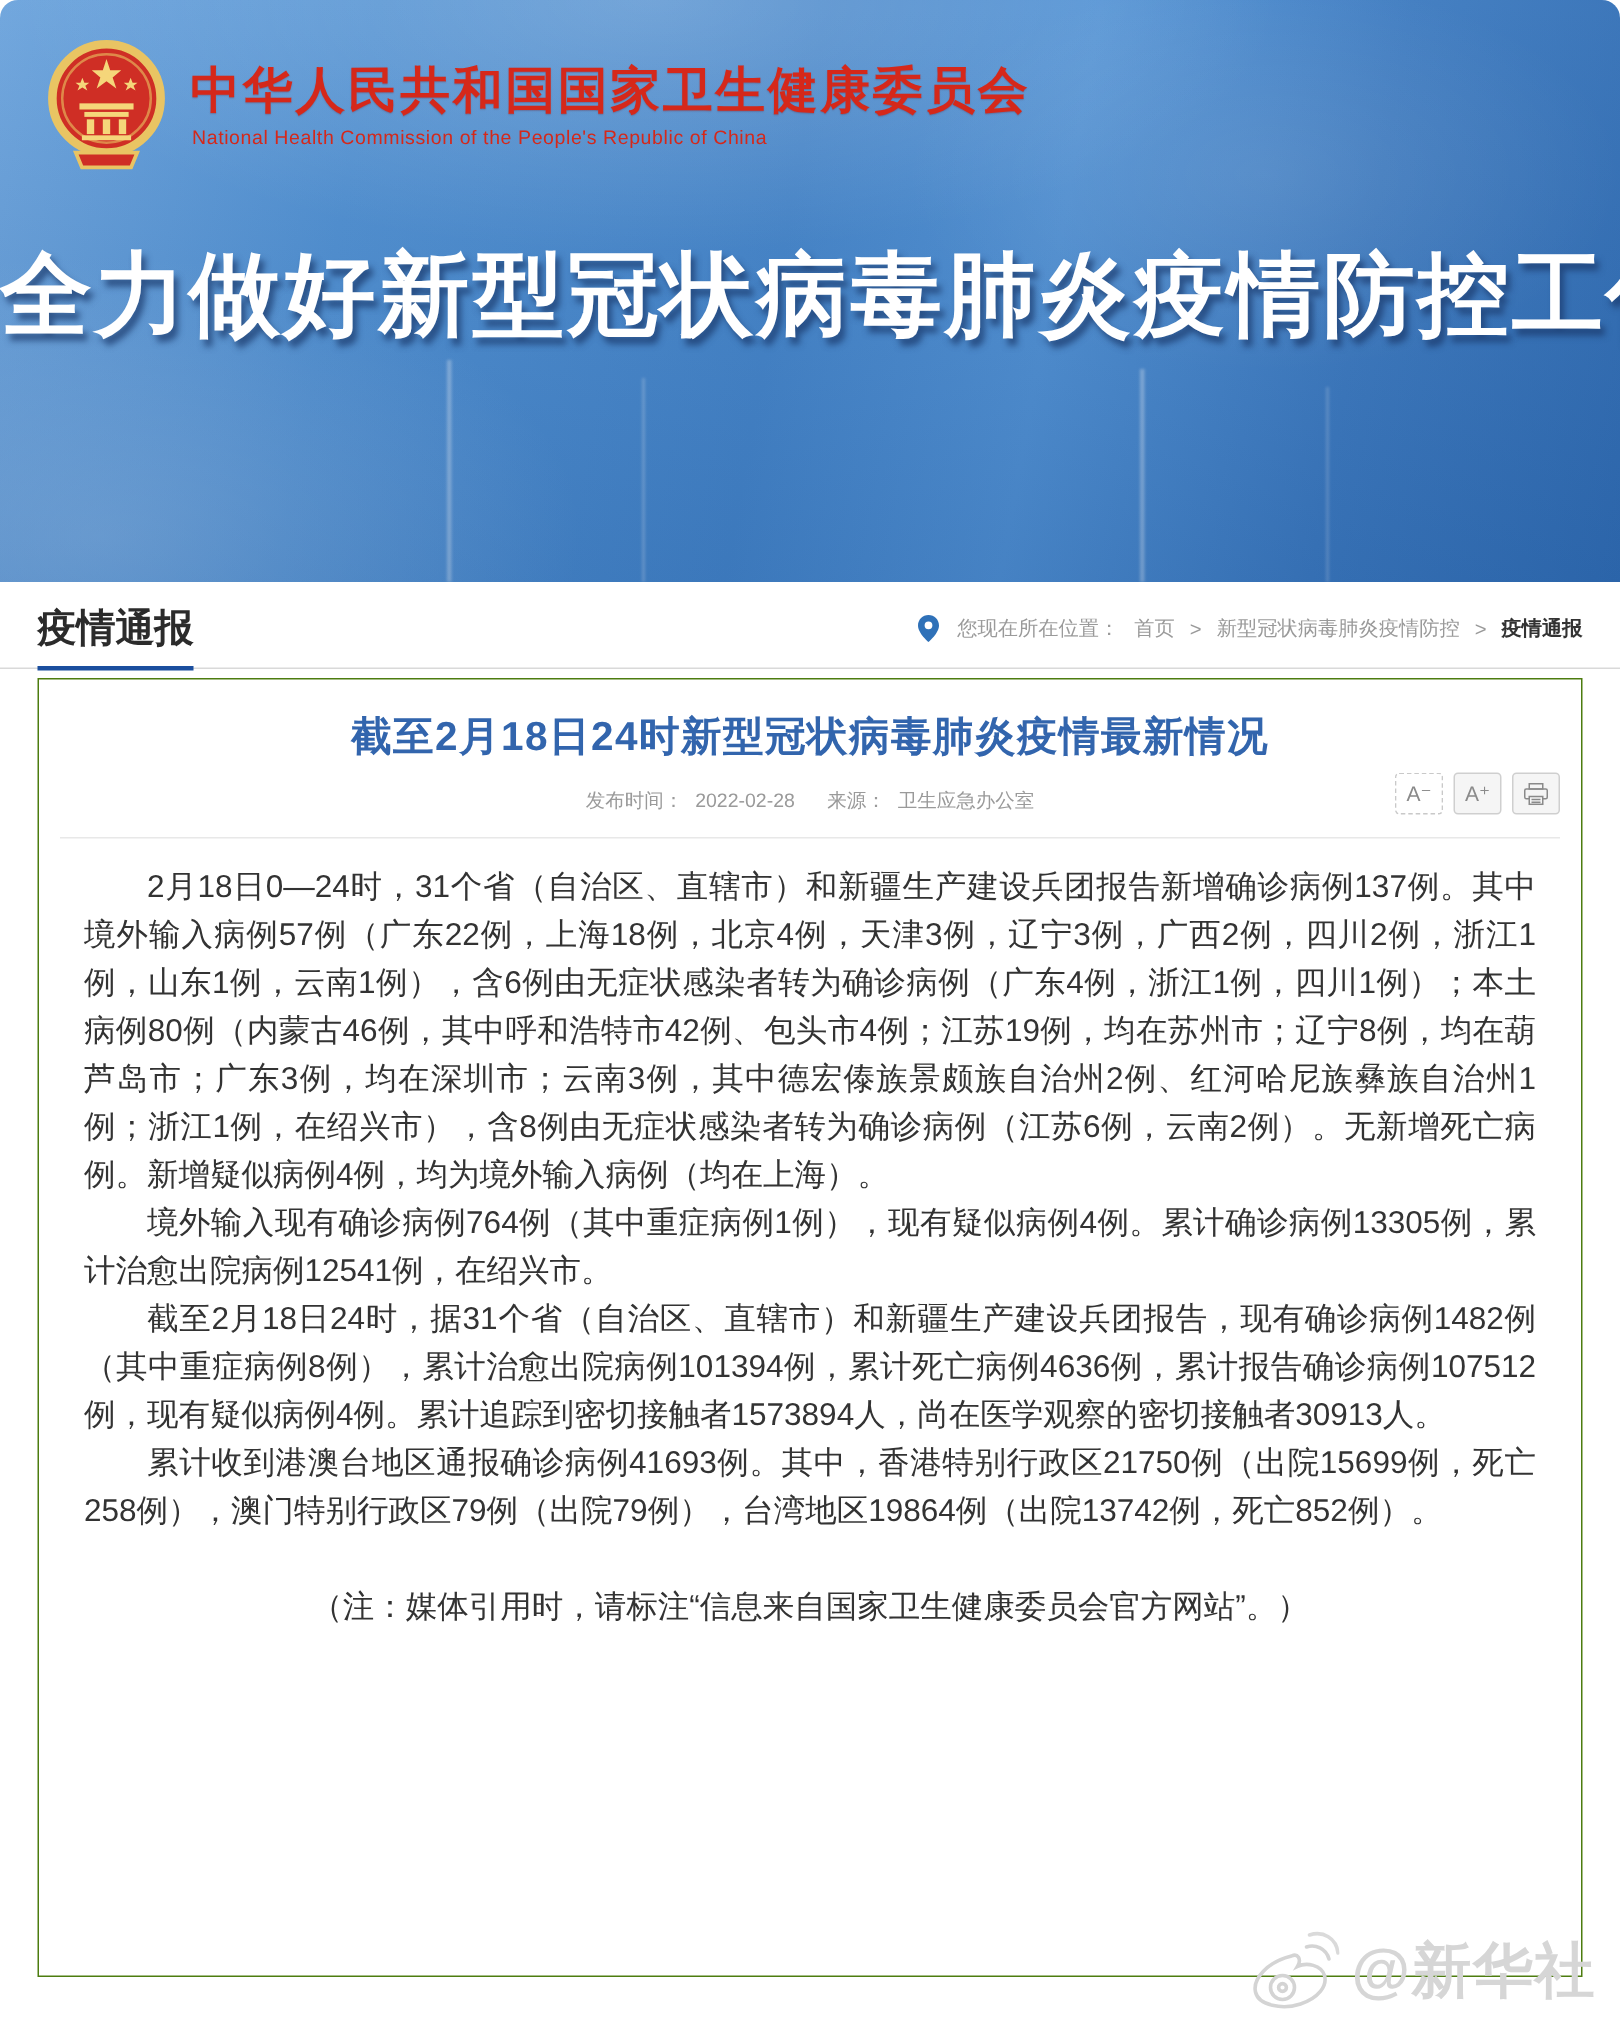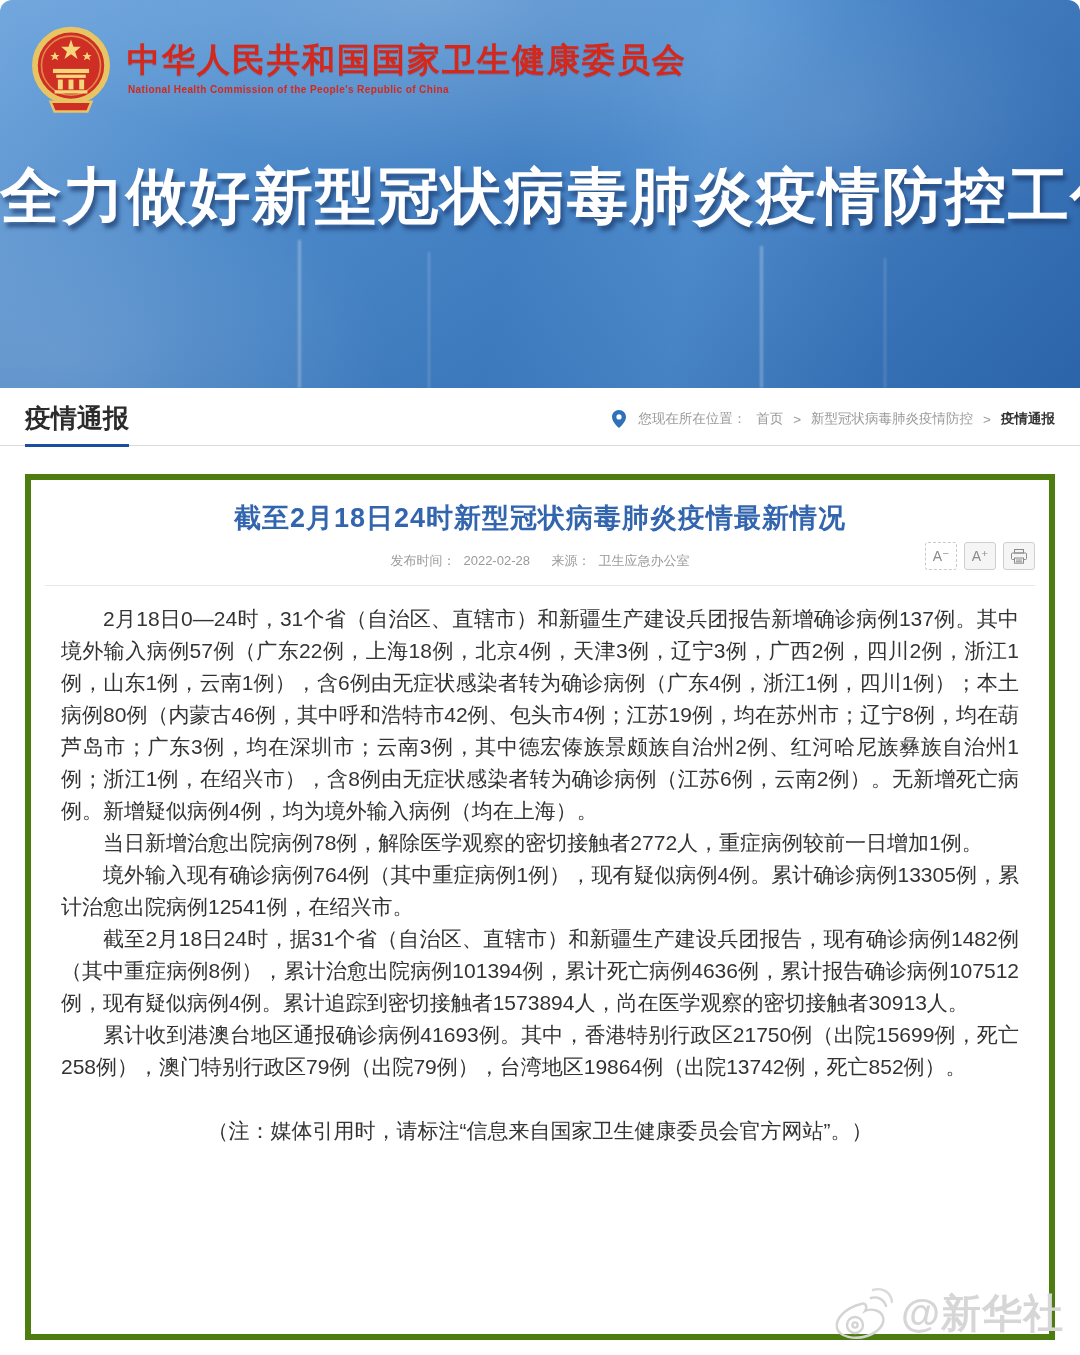--- a/index.html
+++ b/index.html
@@ -27,21 +27,21 @@
 
   .emblem { position:absolute; left:30px; top:26px; width:82px; height:94px; z-index:3; }
 
   .org-cn {
     position:absolute; left:127px; top:38px; z-index:3;
     color:#d5281a; font-size:33px; font-weight:700; letter-spacing:2px;
     text-shadow:0 1px 1px rgba(120,0,0,0.25);
   }
   .org-en {
     position:absolute; left:128px; top:84px; z-index:3;
-    color:#d5281a; font-size:10px; font-weight:700; letter-spacing:0.4px;
+    color:#d5281a; font-size:13px; font-weight:400; letter-spacing:0.4px;
   }
   .slogan {
     position:absolute; left:0; right:0; top:156px; z-index:3;
     text-align:center; color:#ffffff; font-size:61px; font-weight:900;
     letter-spacing:2px; text-shadow:3px 5px 4px rgba(25,55,105,0.7);
     white-space:nowrap;
   }
 
   
   .section-bar {
@@ -56,22 +56,22 @@
     position:absolute; right:25px; top:22px;
     font-size:13.5px; color:#9a9a9a; display:flex; align-items:center; gap:10px;
     white-space:nowrap;
   }
   .breadcrumb a { color:#9a9a9a; text-decoration:none; cursor:pointer; }
   .breadcrumb .current { color:#333; font-weight:700; }
   .pin-icon { width:14px; height:18px; margin-right:2px; }
 
   
   .article-box {
-    position:relative; margin:28px 25px 0; height:866px;
-    border:6px solid #4d7c0f; background:#fff;
+    position:relative; margin:6px 25px 0; height:866px;
+    border:1px solid #4d7c0f; background:#fff;
   }
   .article-title {
     margin-top:20px; text-align:center;
     color:#3265ad; font-size:27px; font-weight:600; letter-spacing:1px;
   }
   .article-meta {
     margin-top:16px; text-align:center; color:#9a9a9a; font-size:13px;
   }
   .article-meta span { margin:0 4px; }
   .font-controls {
@@ -167,21 +167,20 @@
           <line x1="5" y1="11" x2="11" y2="11" stroke="#8a8a8a"></line>
           <line x1="5" y1="12.8" x2="11" y2="12.8" stroke="#8a8a8a"></line>
         </svg>
       </div>
     </div>
 
     <div class="meta-divider"></div>
 
     <div class="article-body">
       <p>2月18日0—24时，31个省（自治区、直辖市）和新疆生产建设兵团报告新增确诊病例137例。其中境外输入病例57例（广东22例，上海18例，北京4例，天津3例，辽宁3例，广西2例，四川2例，浙江1例，山东1例，云南1例），含6例由无症状感染者转为确诊病例（广东4例，浙江1例，四川1例）；本土病例80例（内蒙古46例，其中呼和浩特市42例、包头市4例；江苏19例，均在苏州市；辽宁8例，均在葫芦岛市；广东3例，均在深圳市；云南3例，其中德宏傣族景颇族自治州2例、红河哈尼族彝族自治州1例；浙江1例，在绍兴市），含8例由无症状感染者转为确诊病例（江苏6例，云南2例）。无新增死亡病例。新增疑似病例4例，均为境外输入病例（均在上海）。</p>
-      <p>当日新增治愈出院病例78例，解除医学观察的密切接触者2772人，重症病例较前一日增加1例。</p>
       <p>境外输入现有确诊病例764例（其中重症病例1例），现有疑似病例4例。累计确诊病例13305例，累计治愈出院病例12541例，在绍兴市。</p>
       <p>截至2月18日24时，据31个省（自治区、直辖市）和新疆生产建设兵团报告，现有确诊病例1482例（其中重症病例8例），累计治愈出院病例101394例，累计死亡病例4636例，累计报告确诊病例107512例，现有疑似病例4例。累计追踪到密切接触者1573894人，尚在医学观察的密切接触者30913人。</p>
       <p>累计收到港澳台地区通报确诊病例41693例。其中，香港特别行政区21750例（出院15699例，死亡258例），澳门特别行政区79例（出院79例），台湾地区19864例（出院13742例，死亡852例）。</p>
     </div>
 
     <div class="article-note">（注：媒体引用时，请标注“信息来自国家卫生健康委员会官方网站”。）</div>
   </div>
 
   <div class="watermark">
     <svg width="62" height="56" viewBox="0 0 62 56">

